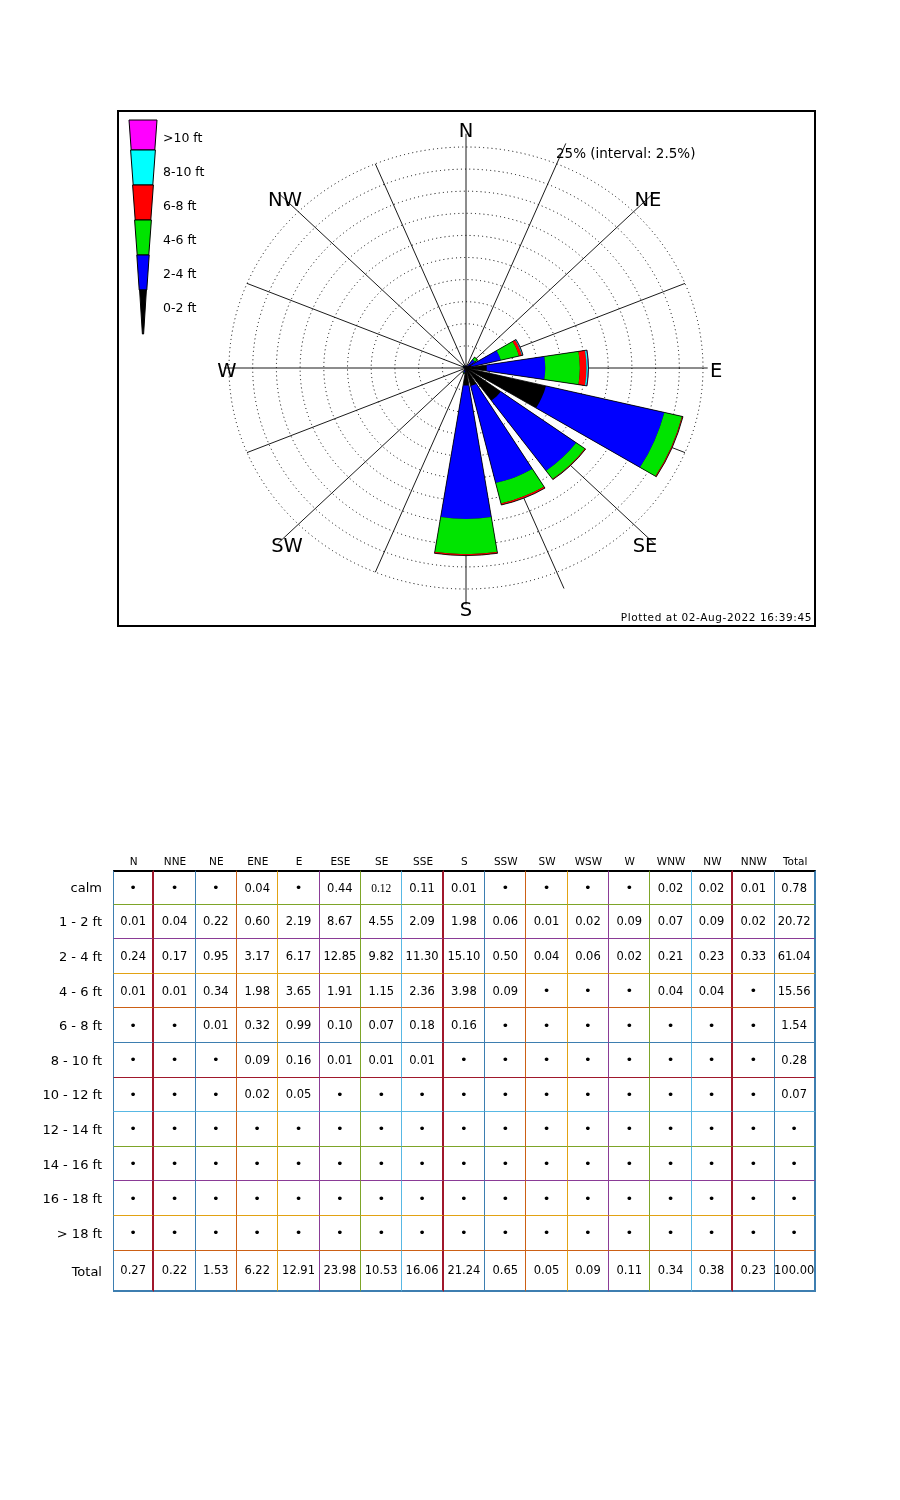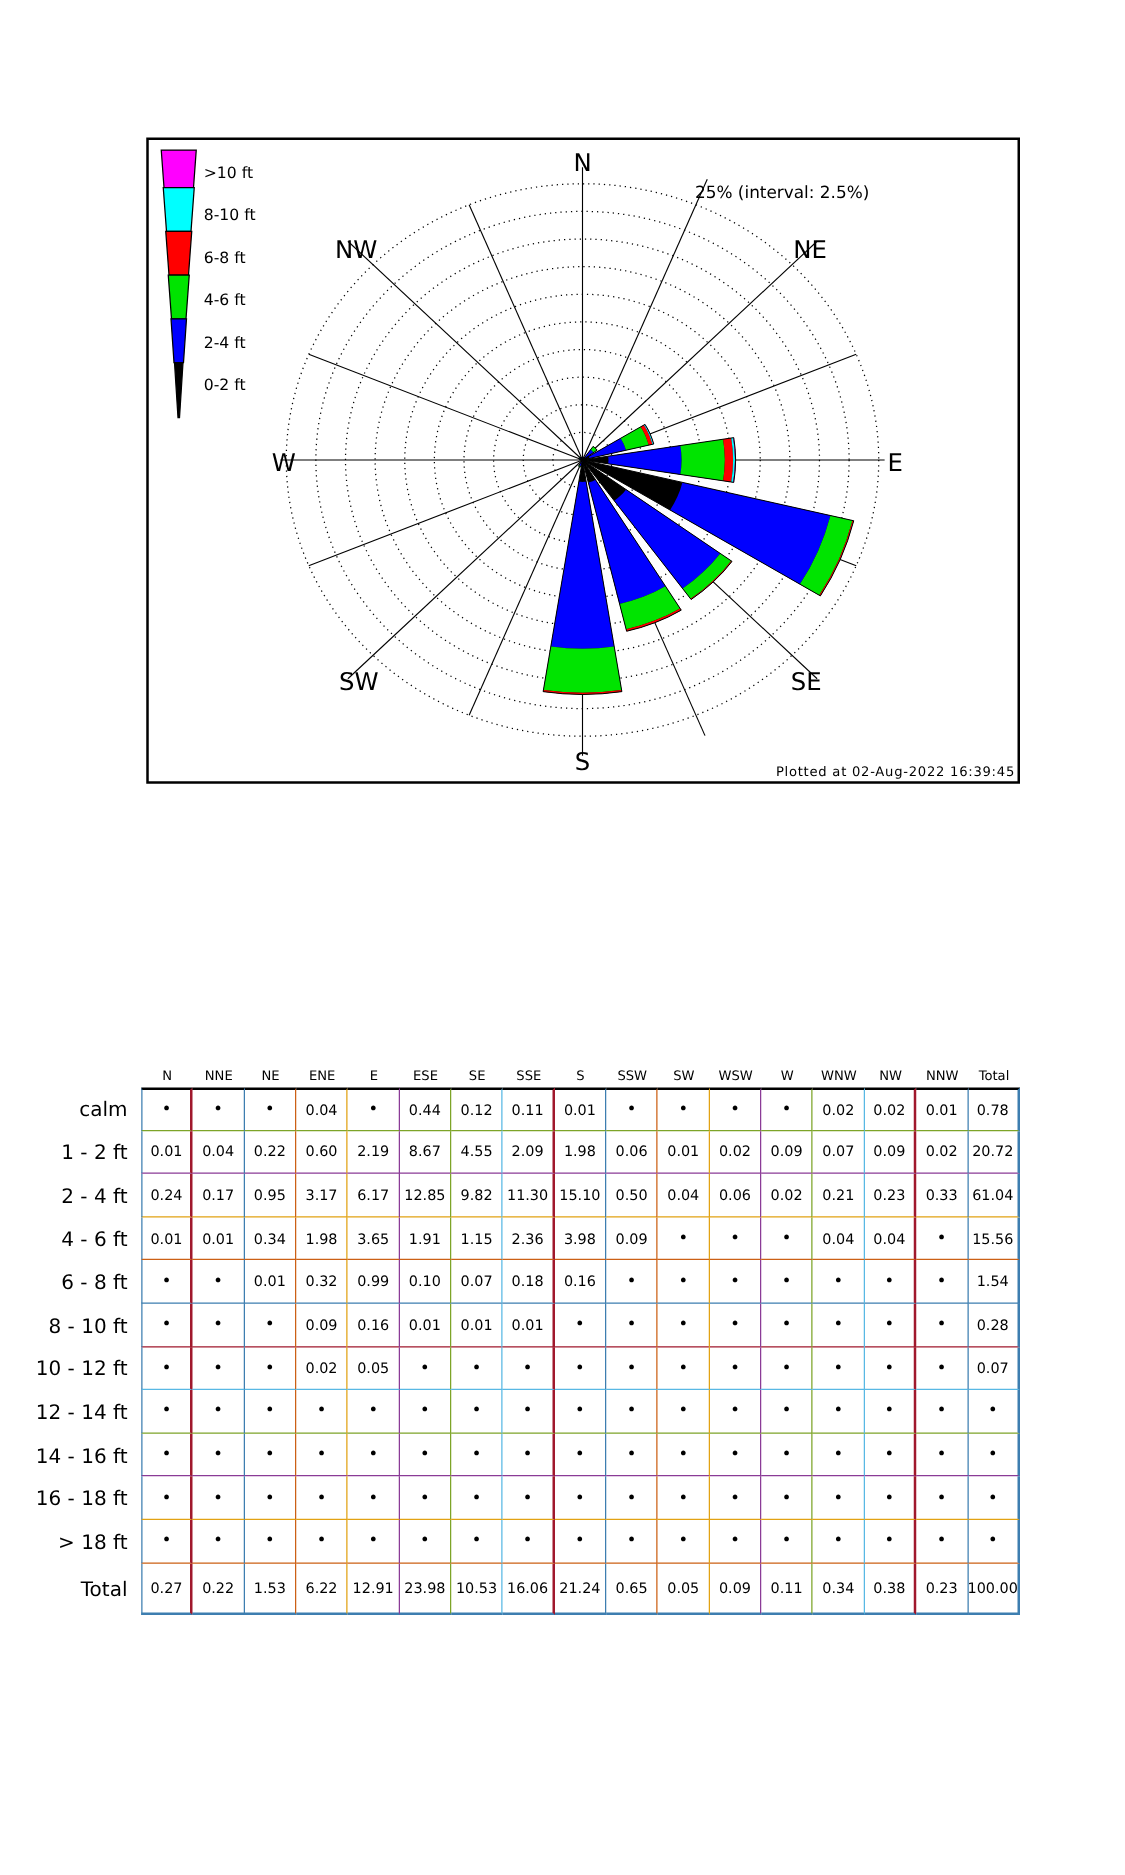--- a/index.html
+++ b/index.html
@@ -6,21 +6,21 @@
   .page{position:relative;width:900px;height:1500px;background:#ffffff;overflow:hidden;
         font-family:"DejaVu Sans", sans-serif;color:#000;}
   .rose-title{position:absolute;left:117px;top:86px;width:699px;text-align:center;
               font-size:15.5px;font-weight:bold;letter-spacing:0.2px;}
   .rose-box{position:absolute;left:117px;top:110px;width:695px;height:513px;border:2px solid #000;}
   .tbl{position:absolute;left:20px;top:845px;width:796px;height:450px;}
   .tbl-title{position:absolute;left:93px;top:-4px;width:703px;text-align:center;
              font-size:17.5px;font-weight:bold;z-index:2;pointer-events:none;}
   .grid{position:absolute;left:0;top:0;display:grid;}
   .hcell{display:flex;align-items:flex-end;justify-content:center;font-size:10.5px;padding-bottom:3px;}
-  .lcell{display:flex;align-items:center;justify-content:flex-end;font-size:16px;padding-right:11px;}
+  .lcell{display:flex;align-items:center;justify-content:flex-end;font-size:13px;padding-right:11px;}
   .dcell{display:flex;align-items:center;justify-content:center;font-size:11.5px;}
   svg text{font-family:"DejaVu Sans", sans-serif;}
 </style>
 </head>
 <body>
 
 <div class="page">
   <div class="rose-box">
     <svg id="rose-svg" width="695" height="513" viewBox="0 0 695 513">
         <g>
@@ -209,21 +209,21 @@
         <div class="hcell">NW</div>
         <div class="hcell">NNW</div>
         <div class="hcell">Total</div>
         <div class="lcell">calm</div>
         <div class="dcell" style="font-size: 13px; border-width: 2px 2px 1px 1.5px; border-style: solid; border-color: rgb(0, 0, 0) rgb(160, 24, 44) rgb(125, 164, 40) rgb(61, 126, 176);">•</div>
         <div class="dcell" style="font-size: 13px; border-top: 2px solid rgb(0, 0, 0); border-right: 1px solid rgb(61, 126, 176); border-bottom: 1px solid rgb(125, 164, 40);">•</div>
         <div class="dcell" style="font-size: 13px; border-top: 2px solid rgb(0, 0, 0); border-right: 1px solid rgb(204, 96, 21); border-bottom: 1px solid rgb(125, 164, 40);">•</div>
         <div class="dcell" style="border-top: 2px solid rgb(0, 0, 0); border-right: 1px solid rgb(226, 162, 19); border-bottom: 1px solid rgb(125, 164, 40);">0.04</div>
         <div class="dcell" style="font-size: 13px; border-top: 2px solid rgb(0, 0, 0); border-right: 1px solid rgb(138, 59, 150); border-bottom: 1px solid rgb(125, 164, 40);">•</div>
         <div class="dcell" style="border-top: 2px solid rgb(0, 0, 0); border-right: 1px solid rgb(125, 164, 40); border-bottom: 1px solid rgb(125, 164, 40);">0.44</div>
-        <div class="dcell" style="border-top: 2px solid rgb(0, 0, 0); border-right: 1px solid rgb(88, 184, 228); border-bottom: 1px solid rgb(125, 164, 40);">0.12</div>
+        <div class="dcell" style="border-top: 2px solid rgb(0, 0, 0); border-right: 1px solid rgb(88, 184, 228); border-bottom: 1px solid rgb(125, 164, 40); font-family: Liberation Serif, serif;">0.12</div>
         <div class="dcell" style="border-top: 2px solid rgb(0, 0, 0); border-right: 2px solid rgb(160, 24, 44); border-bottom: 1px solid rgb(125, 164, 40);">0.11</div>
         <div class="dcell" style="border-top: 2px solid rgb(0, 0, 0); border-right: 1px solid rgb(61, 126, 176); border-bottom: 1px solid rgb(125, 164, 40);">0.01</div>
         <div class="dcell" style="font-size: 13px; border-top: 2px solid rgb(0, 0, 0); border-right: 1px solid rgb(204, 96, 21); border-bottom: 1px solid rgb(125, 164, 40);">•</div>
         <div class="dcell" style="font-size: 13px; border-top: 2px solid rgb(0, 0, 0); border-right: 1px solid rgb(226, 162, 19); border-bottom: 1px solid rgb(125, 164, 40);">•</div>
         <div class="dcell" style="font-size: 13px; border-top: 2px solid rgb(0, 0, 0); border-right: 1px solid rgb(138, 59, 150); border-bottom: 1px solid rgb(125, 164, 40);">•</div>
         <div class="dcell" style="font-size: 13px; border-top: 2px solid rgb(0, 0, 0); border-right: 1px solid rgb(125, 164, 40); border-bottom: 1px solid rgb(125, 164, 40);">•</div>
         <div class="dcell" style="border-top: 2px solid rgb(0, 0, 0); border-right: 1px solid rgb(88, 184, 228); border-bottom: 1px solid rgb(125, 164, 40);">0.02</div>
         <div class="dcell" style="border-top: 2px solid rgb(0, 0, 0); border-right: 2px solid rgb(160, 24, 44); border-bottom: 1px solid rgb(125, 164, 40);">0.02</div>
         <div class="dcell" style="border-top: 2px solid rgb(0, 0, 0); border-right: 1px solid rgb(61, 126, 176); border-bottom: 1px solid rgb(125, 164, 40);">0.01</div>
         <div class="dcell" style="border-top: 2px solid rgb(0, 0, 0); border-right: 2px solid rgb(61, 126, 176); border-bottom: 1px solid rgb(125, 164, 40);">0.78</div>

